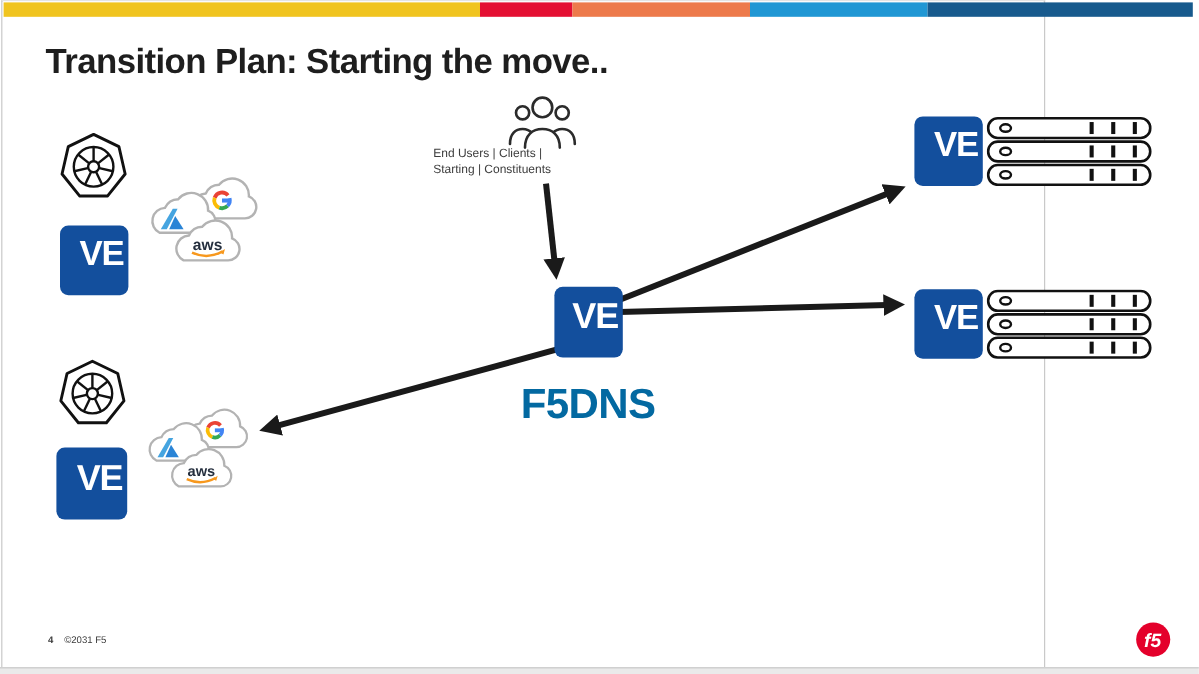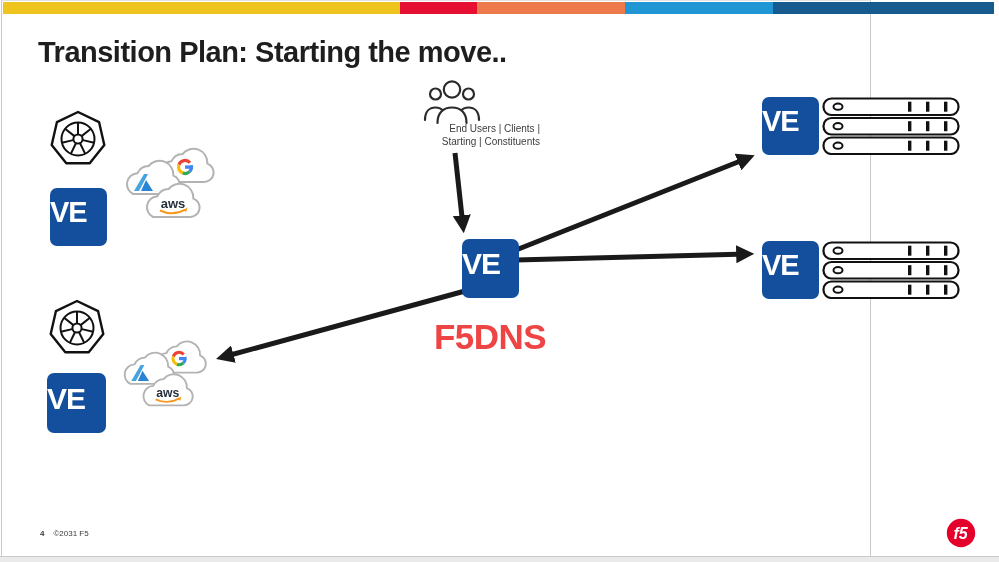--- a/index.html
+++ b/index.html
@@ -9,28 +9,28 @@
   .bottom-band { position:absolute; left:0; top:556px; width:999px; height:6px; background:#eaeaea; border-top:1px solid #c9c9c9; }
   
   .top-bar { position:absolute; left:1px; top:1px; height:12px; display:flex; z-index:2; }
   .top-bar .seg { height:12px; }
   .seg0 { width:397px; } .seg1 { width:77px; } .seg2 { width:148px; } .seg3 { width:148px; } .seg4 { width:221px; }
   
   .title { position:absolute; left:36px; top:35px; font-size:29px; font-weight:bold; letter-spacing:-0.5px; color:#1e1e1e; z-index:2; white-space:nowrap; }
   
   .arrows { position:absolute; left:0; top:0; width:994px; height:556px; z-index:1; }
   
-  .ve { position:absolute; border-radius:7px; color:#fff; display:flex; align-items:center; justify-content:flex-start;
+  .ve { position:absolute; border-radius:7px; color:#fff; display:flex; align-items:center; justify-content:flex-end;
         font-weight:bold; z-index:2; }
   .ve .ve-txt { letter-spacing:-1px; padding-bottom:9px; padding-right:4px; }
   .ve .f5mini { position:absolute; right:4px; bottom:3px; width:10px; height:10px; }
   
   .icon-wrap { position:absolute; z-index:2; }
-  .endusers-text { position:absolute; left:373px; top:122px; width:165px; text-align:right; font-size:10px; line-height:12.5px; color:#3d3d3d; z-index:2; }
-  .dns-label { position:absolute; left:403px; top:316px; width:170px; text-align:center; font-size:35px; font-weight:bold; color:#ef4444; z-index:2; letter-spacing:-0.5px; }
+  .endusers-text { position:absolute; left:359px; top:122px; width:165px; text-align:left; font-size:10px; line-height:12.5px; color:#3d3d3d; z-index:2; }
+  .dns-label { position:absolute; left:403px; top:316px; width:170px; text-align:center; font-size:35px; font-weight:bold; color:#0369a1; z-index:2; letter-spacing:-0.5px; }
   .footer { position:absolute; left:38px; top:528px; font-size:8px; color:#3a3a3a; z-index:2; }
   .footer .pagenum { font-weight:bold; margin-right:9px; }
   svg text { font-family:"Liberation Sans",sans-serif; }
 </style>
 </head>
 <body>
 
 <div class="slide">
 
   <div class="top-bar">

